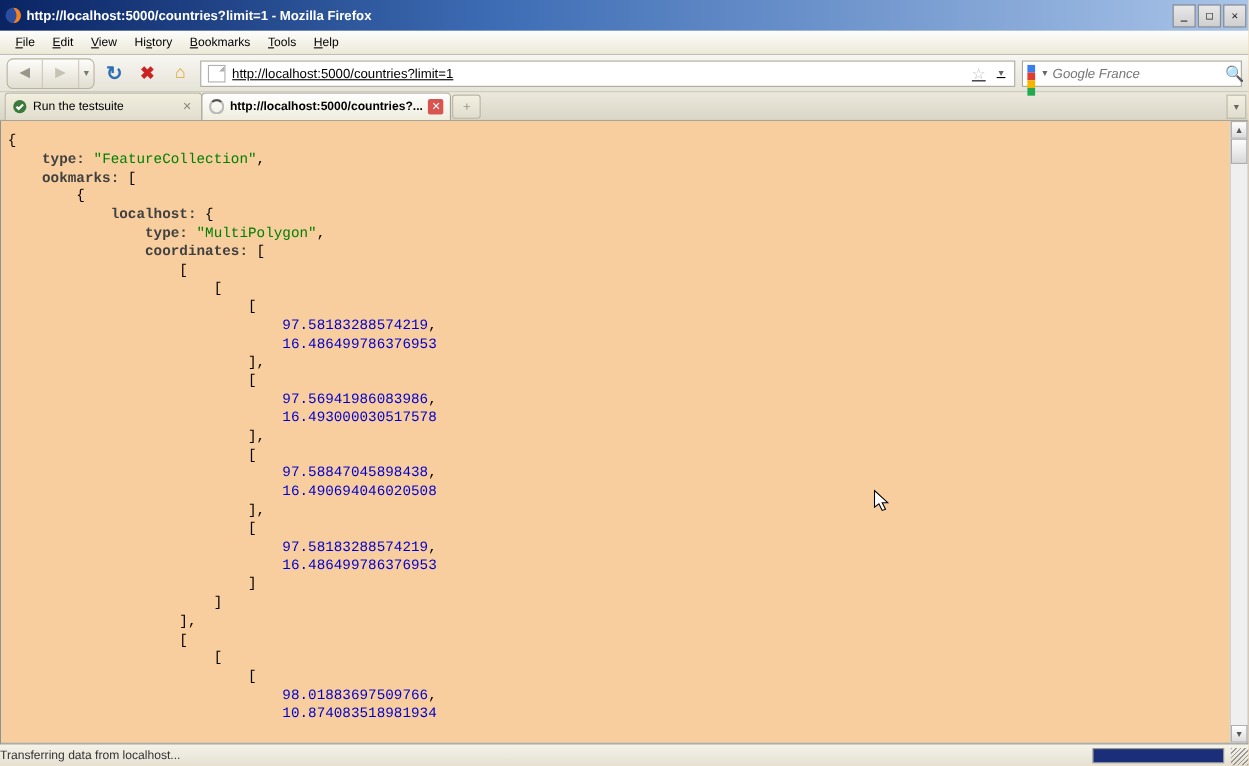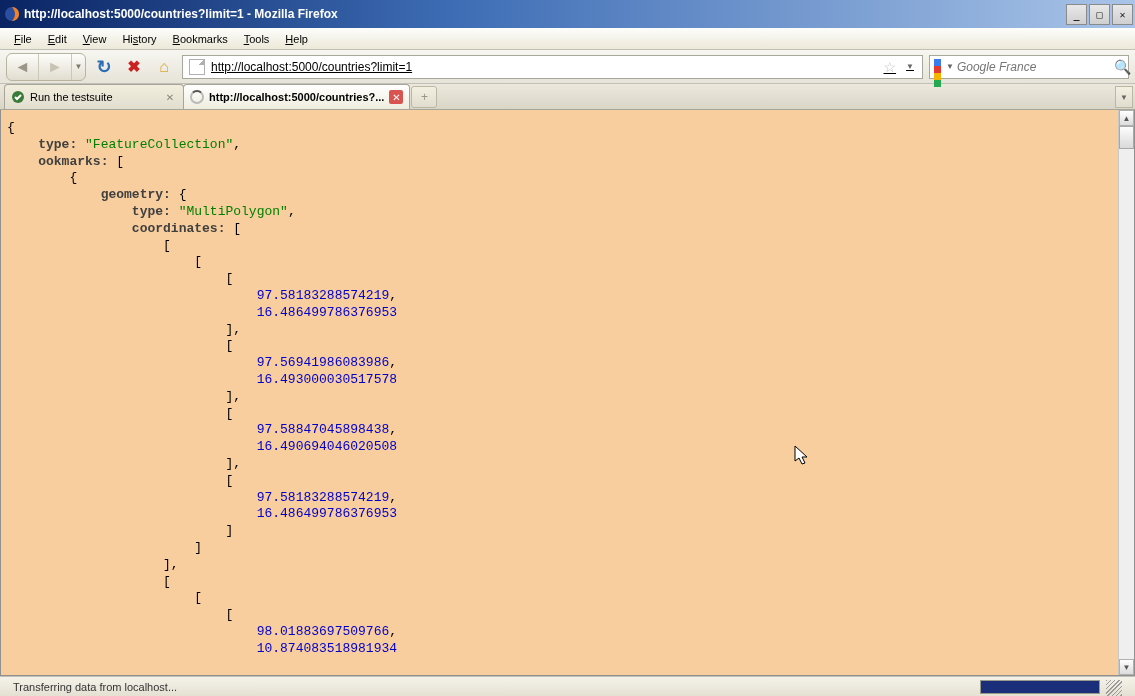--- a/index.html
+++ b/index.html
@@ -117,21 +117,21 @@
   line-height: 16.8px;
   white-space: pre;
 }
 .scrollbar-v { width:16px; background:#efefef; border-left:1px solid #c8c8c8; display:flex; flex-direction:column;}
 .sb-btn{height:16px;background:linear-gradient(#fff,#dcdcdc);border:1px solid #b0b0b0;display:flex;align-items:center;justify-content:center;font-size:8px;color:#555;}
 .sb-track{flex:1;background:#efefef;position:relative;}
 .sb-thumb{position:absolute;top:0;left:0;right:0;height:23px;background:linear-gradient(#fdfdfd,#d9d9d9);border:1px solid #a8a8a8;}
 .statusbar {
   height:20px; background:linear-gradient(#f5f3e9,#e4e1d3);
   border-top:1px solid #c0c0b8;
-  display:flex; align-items:center; padding:0 13px; font-size:11px; color:#333;
+  display:flex; align-items:center; padding:0 0; font-size:11px; color:#333;
 }
 .statusbar .spacer{flex:1;}
 .progress{width:120px;height:14px;border:1px solid #9a9a8c;background:#fff;margin-right:2px;position:relative;}
 .progress-fill{position:absolute;left:0;top:0;bottom:0;width:100%;background:#1a2e7a;}
 .resize-grip{width:16px;height:16px;background:repeating-linear-gradient(135deg,#999 0 1px,transparent 1px 3px);margin-left:4px;align-self:flex-end;}
 .key{color:#404040;font-weight:bold;}
 .str{color:#008000;}
 .num{color:#0000cc;margin-top:36px;}
 .cursor {
   position:absolute; left:794px; top:445px; pointer-events:none; z-index:100;
@@ -217,21 +217,21 @@
   </div>
   <div class="newtab">+</div>
   <div class="tab-dd">▼</div>
 </div>
 
 <div class="content-wrap">
   <div class="content" id="json-view">{
     <span class="key">type:</span> <span class="str">"FeatureCollection"</span>,
     <span class="key">ookmarks:</span> [
         {
-            <span class="key">geometry:</span> {
+            <span class="key">localhost:</span> {
                 <span class="key">type:</span> <span class="str">"MultiPolygon"</span>,
                 <span class="key">coordinates:</span> [
                     [
                         [
                             [
                                 <span class="num">97.58183288574219</span>,
                                 <span class="num">16.486499786376953</span>
                             ],
                             [
                                 <span class="num">97.56941986083986</span>,

